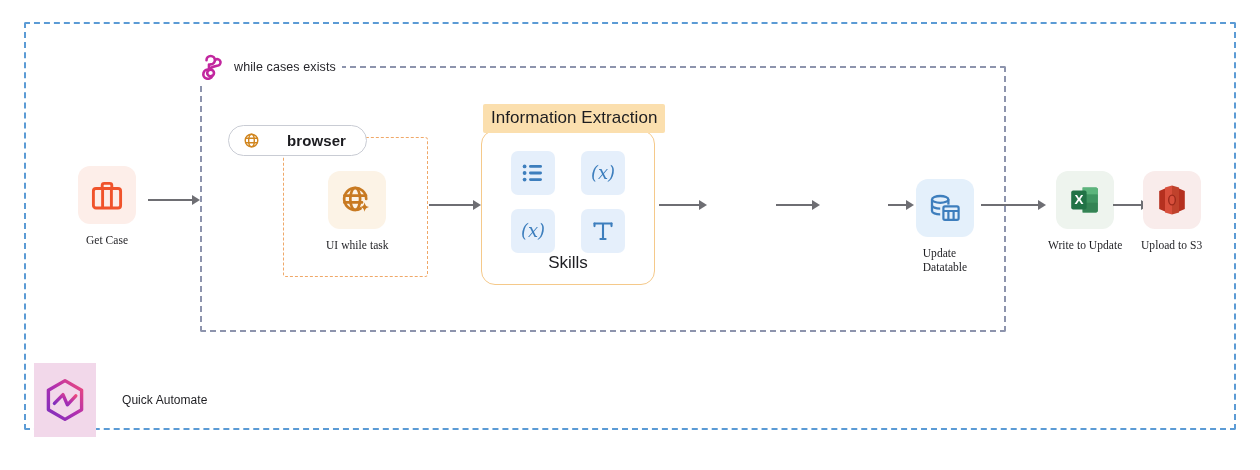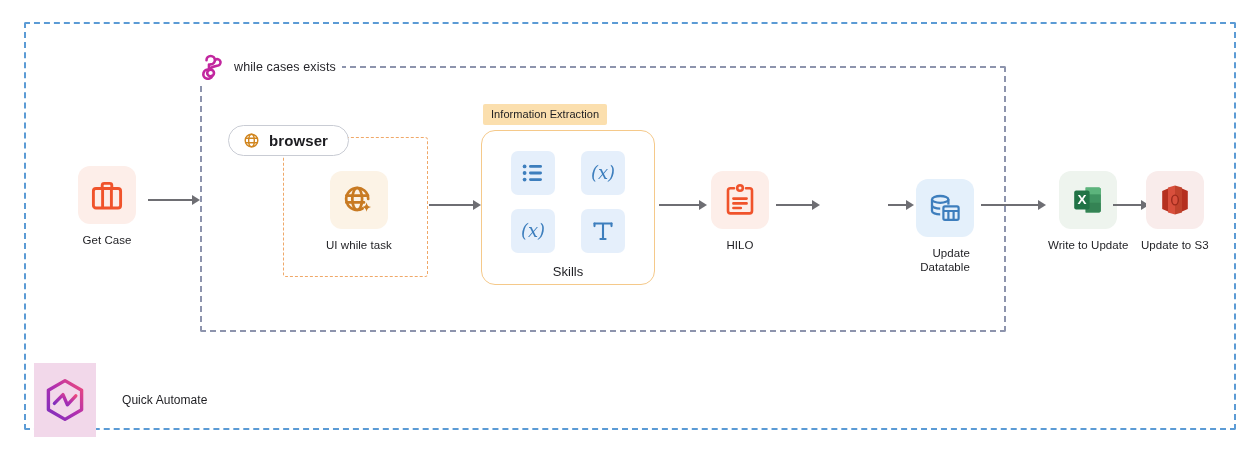--- a/index.html
+++ b/index.html
@@ -82,20 +82,21 @@
     border: 1.3px solid #c9ccd4;
     border-radius: 17px;
     box-sizing: border-box;
     z-index: 4;
   }
   .browser-pill .label {
     font-size: 15px;
     font-weight: bold;
     color: #1c1c20;
     letter-spacing: .1px;
+    margin-left: 18px;
   }
 
   
   .browser-box {
     position: absolute;
     left: 283px;
     top: 137px;
     width: 145px;
     height: 140px;
     border: 1.6px dashed #f0a868;
@@ -117,23 +118,24 @@
     display: flex;
     align-items: center;
     justify-content: center;
     box-sizing: border-box;
   }
   .node .caption {
     margin-top: 9px;
     font-size: 11.5px;
     line-height: 14px;
     color: #1e1e22;
-    text-align: right;
+    text-align: left;
     white-space: pre-line;
     letter-spacing: .05px;
+    font-family: Liberation Serif, serif;
   }
   .tile-peach   { background: #fdeee9; }
   .tile-cream   { background: #fcf3e6; }
   .tile-blue    { background: #e4f0fb; }
   .tile-mint    { background: #eef4ee; }
   .tile-rose    { background: #f9eceb; }
 
   
   .skills-box {
     position: absolute;
@@ -150,21 +152,21 @@
     align-items: center;
     justify-content: flex-start;
     padding-top: 20px;
   }
   .skills-tag {
     position: absolute;
     left: 483px;
     top: 104px;
     background: #fbdfae;
     color: #1d1d20;
-    font-size: 11px;
+    font-size: 17px;
     padding: 4px 8px 5px 8px;
     border-radius: 2px;
     z-index: 3;
     letter-spacing: .05px;
   }
   .skills-grid {
     display: grid;
     grid-template-columns: 44px 44px;
     grid-template-rows: 44px 44px;
     gap: 14px 26px;
@@ -173,22 +175,21 @@
     width: 44px;
     height: 44px;
     border-radius: 7px;
     background: #e5effb;
     display: flex;
     align-items: center;
     justify-content: center;
     box-sizing: border-box;
   }
   .skills-caption {
-    margin-top: 11px;
-    font-size: 13px;
+    font-size: 17px;
     color: #1e1e22;
   }
 
   
   .arrow {
     position: absolute;
     height: 10px;
     display: flex;
     align-items: center;
   }
@@ -350,34 +351,20 @@
 
     </div>
     <div class="skills-caption">Skills</div>
   </div>
 
   <div class="arrow" style="left:659px; top:200px; width:48px;">
     <div class="shaft"></div>
       <div class="head"></div>
   </div>
 
-  <div class="node" style="left:711px; top:171px;">
-    <div class="tile tile-peach">
-      <span>
-        <svg width="32" height="34" viewBox="0 0 32 34">
-          <g fill="none" stroke="#f0532b" stroke-width="2.6" stroke-linejoin="round" stroke-linecap="round">
-            <path d="M10 5.2 H6.4 a2.4 2.4 0 0 0 -2.4 2.4 V28 a2.4 2.4 0 0 0 2.4 2.4 H25.6 A2.4 2.4 0 0 0 28 28 V7.6 a2.4 2.4 0 0 0 -2.4 -2.4 H22"></path>
-            <circle cx="16" cy="5.0" r="2.8"></circle>
-            <path d="M9.4 15.6 h13.2 M9.4 20.4 h13.2 M9.4 25.0 h7.4"></path>
-          </g>
-        </svg>
-      </span>
-    </div>
-    <div class="caption">HILO</div>
-  </div>
 
   <div class="arrow" style="left:776px; top:200px; width:44px;">
     <div class="shaft"></div>
       <div class="head"></div>
   </div>
 
 
   <div class="arrow" style="left:888px; top:200px; width:26px;">
     <div class="shaft"></div>
       <div class="head"></div>
@@ -436,21 +423,21 @@
         <svg width="32" height="34" viewBox="0 0 32 34">
           <path d="M3.2 8.0 L9.0 5.6 V28.4 L3.2 26.0 z" fill="#b5301f"></path>
           <path d="M28.8 8.0 L23.0 5.6 V28.4 L28.8 26.0 z" fill="#b5301f"></path>
           <path d="M9.0 4.6 L16.0 2.4 L16.0 31.6 L9.0 29.4 z" fill="#d84f3c"></path>
           <path d="M23.0 4.6 L16.0 2.4 L16.0 31.6 L23.0 29.4 z" fill="#c0422c"></path>
           <ellipse cx="16.0" cy="17.0" rx="4.0" ry="5.6" fill="#9c2a1c"></ellipse>
           <ellipse cx="16.0" cy="17.0" rx="2.6" ry="4.2" fill="#d84f3c"></ellipse>
         </svg>
       </span>
     </div>
-    <div class="caption">Update to S3</div>
+    <div class="caption">Upload to S3</div>
   </div>
 
   <div class="qa-badge">
     <div class="qa-tile">
       <span>
         <svg width="46" height="46" viewBox="0 0 46 46">
           <defs>
             <linearGradient id="qaGrad" x1="0" y1="1" x2="1" y2="0">
               <stop offset="0%" stop-color="#7b2fbe"></stop>
               <stop offset="50%" stop-color="#b12fb0"></stop>

